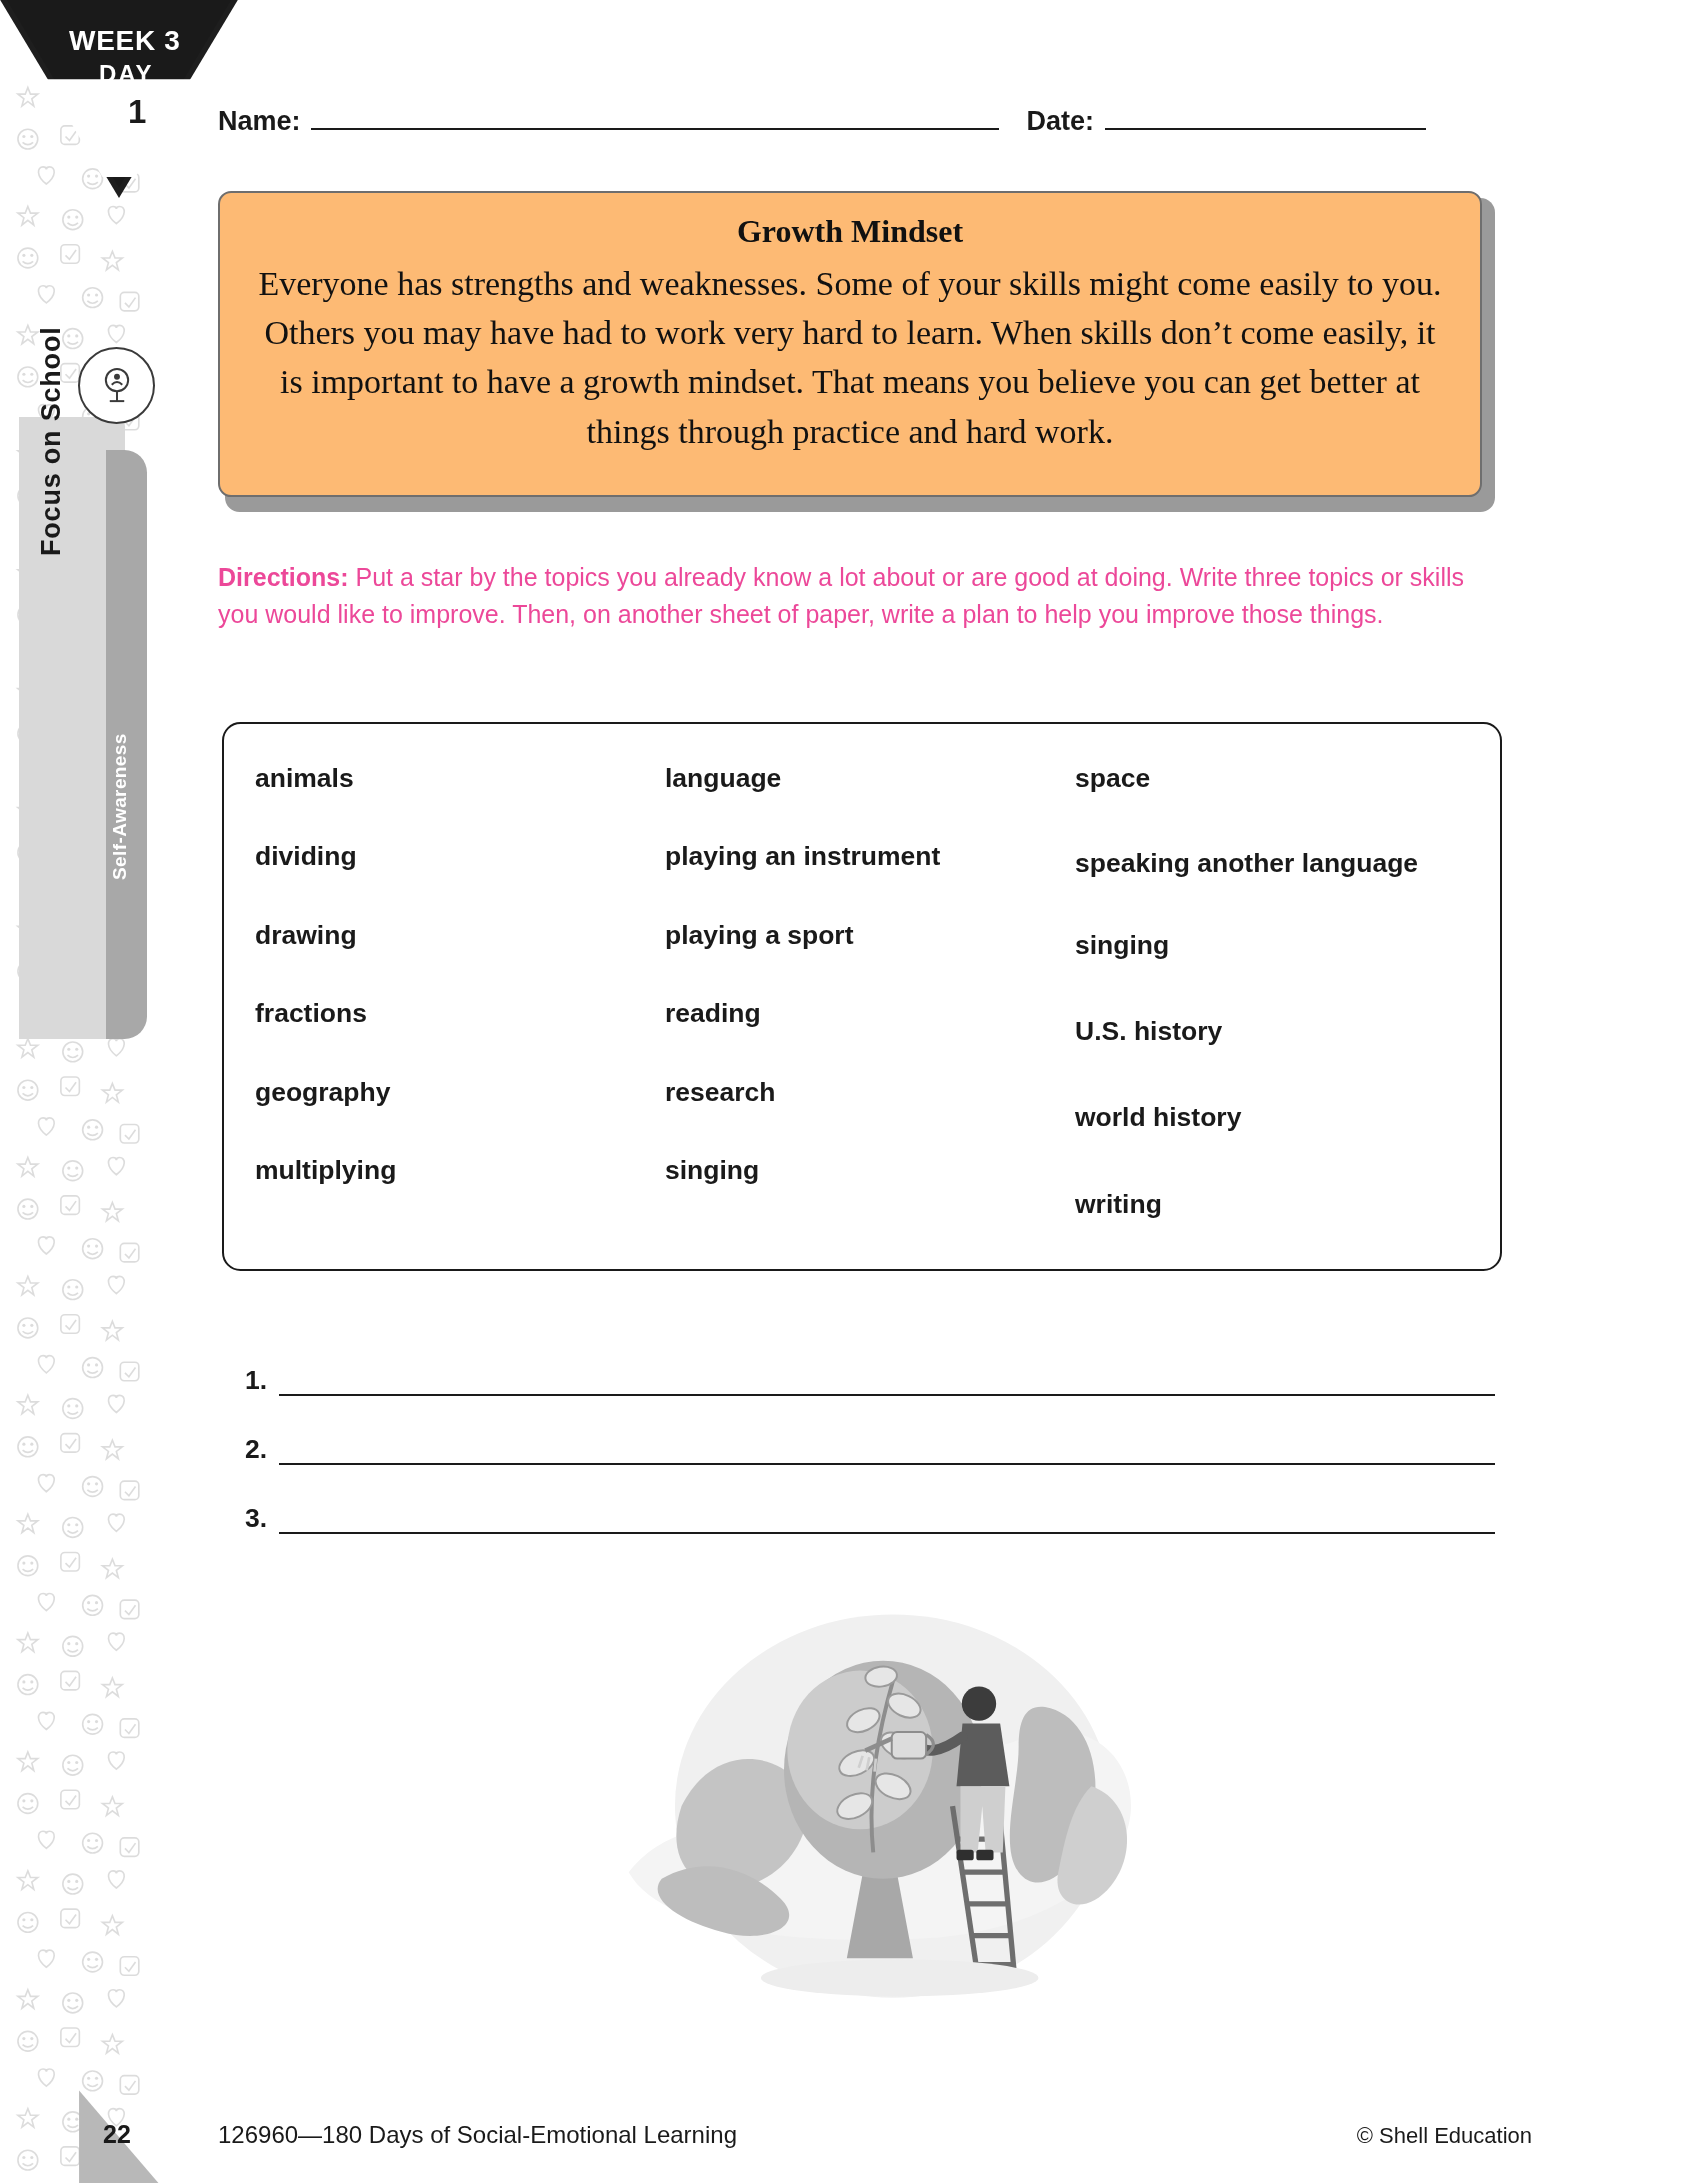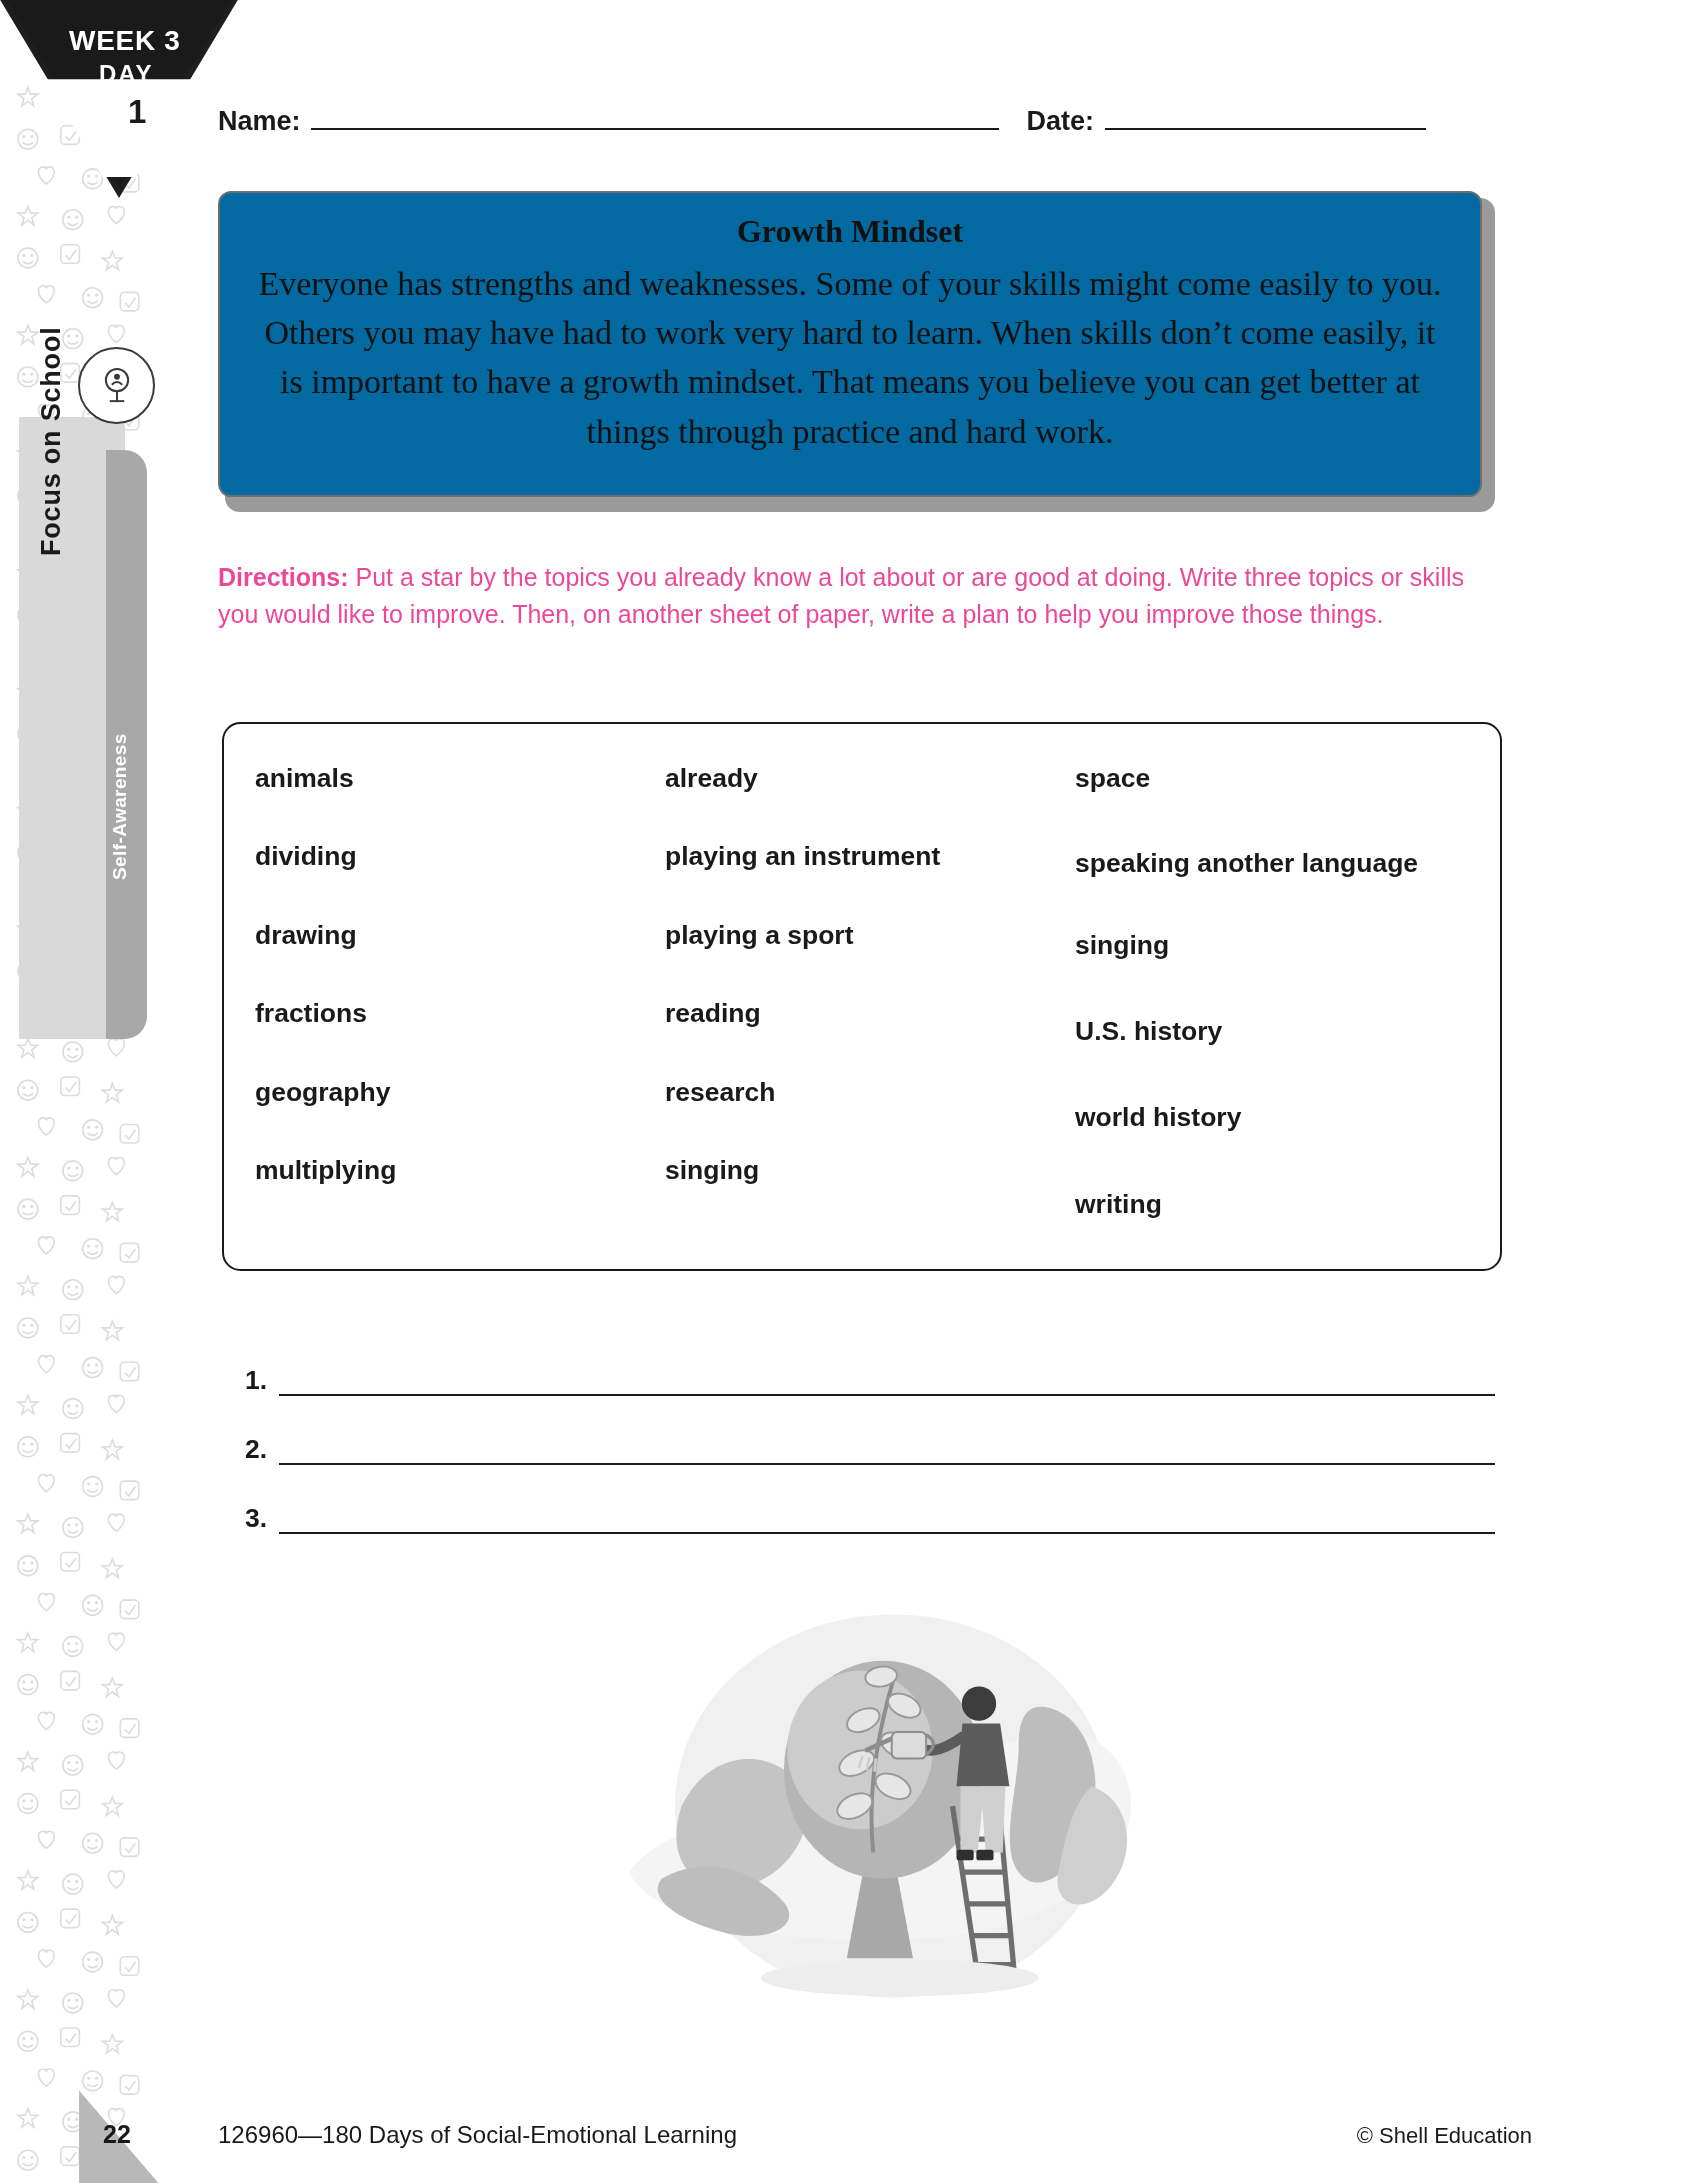--- a/index.html
+++ b/index.html
@@ -150,21 +150,21 @@
     left: 225px; top: 198px;
     width: 1270px; height: 314px;
     background: #9a9a9a;
     border-radius: 14.6px;
   }
   .mindset-box {
     position: absolute;
     left: 218px; top: 191px;
     width: 1264px;
     height: 306px;
-    background: #0369a1;
+    background: #fdba74;
     border: 2px solid #6e6e6e;
     border-radius: 13.2px;
     box-sizing: border-box;
     padding: 17px 29px;
   }
   .mindset-title {
     text-align: center;
     font-family: "Liberation Serif", serif;
     font-size: 32px;
     font-weight: bold;
@@ -392,21 +392,21 @@
 <div class="topics-cols">
   <div class="topic-col c1">
     <div class="topic-item">animals</div>
     <div class="topic-item">dividing</div>
     <div class="topic-item">drawing</div>
     <div class="topic-item">fractions</div>
     <div class="topic-item">geography</div>
     <div class="topic-item">multiplying</div>
   </div>
   <div class="topic-col c2">
-    <div class="topic-item">already</div>
+    <div class="topic-item">language</div>
     <div class="topic-item">playing an instrument</div>
     <div class="topic-item">playing a sport</div>
     <div class="topic-item">reading</div>
     <div class="topic-item">research</div>
     <div class="topic-item">singing</div>
   </div>
   <div class="topic-col c3">
     <div class="topic-item">space</div>
     <div class="topic-item two-line">speaking another language</div>
     <div class="topic-item">singing</div>

